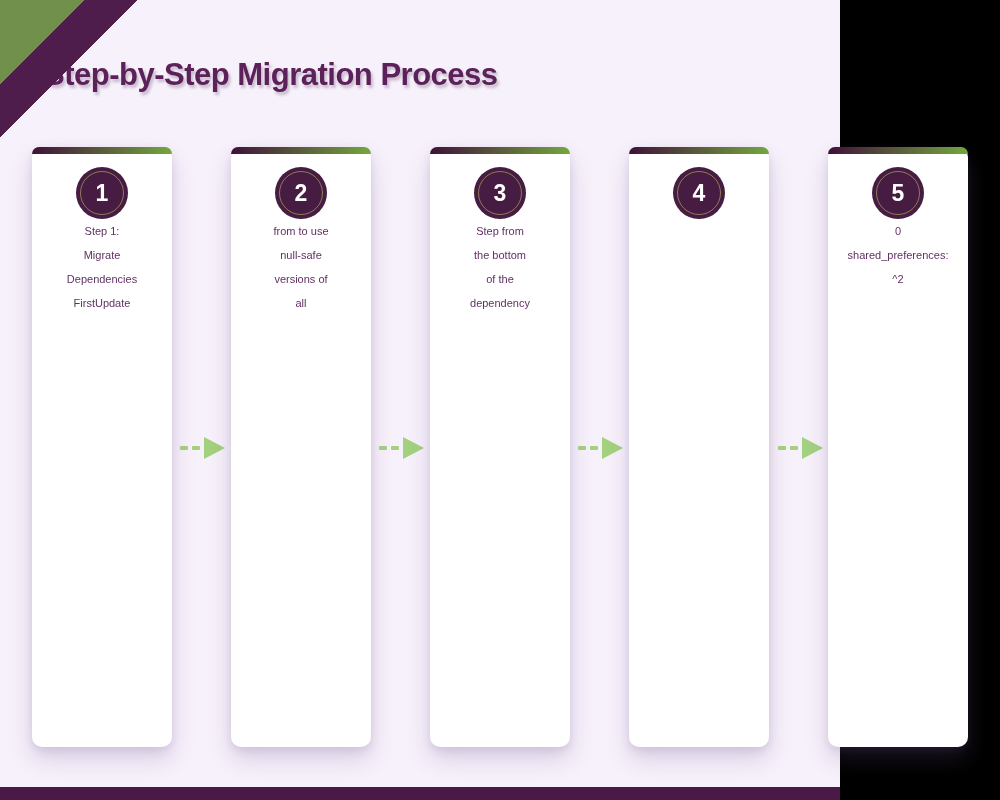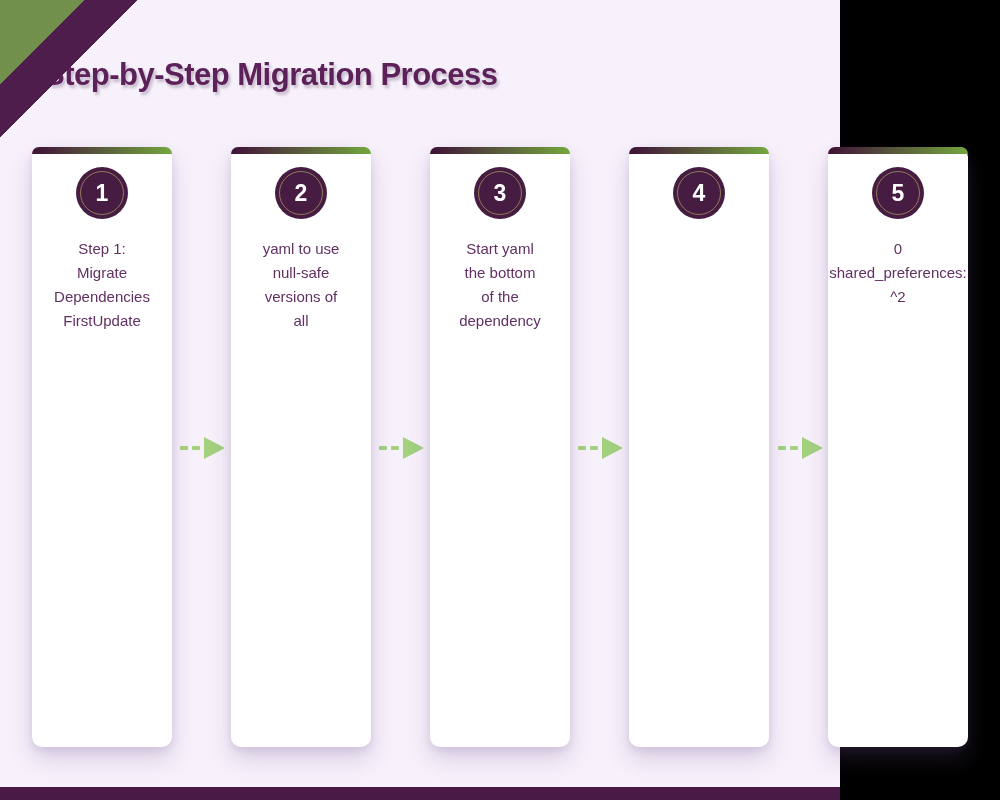--- a/index.html
+++ b/index.html
@@ -92,23 +92,23 @@
   }
   .step-number-badge::after {
     content: "";
     position: absolute;
     left: 4px; top: 4px; right: 4px; bottom: 4px;
     border: 1.5px solid #8d7c55;
     border-radius: 50%;
     pointer-events: none;
   }
   .step-description {
-    margin-top: 18px;
+    margin-top: 0;
     padding: 0 1px;
-    font-size: 15px;
+    font-size: 11px;
     line-height: 24px;
     color: #613063;
     text-align: center;
     white-space: pre-line;
   }
   .flow-arrow {
     position: absolute;
     top: 437px;
     height: 22px;
     display: flex;
@@ -150,30 +150,30 @@
     <div class="step-number-badge">1</div>
     <div class="step-description">Step 1:
 Migrate
 Dependencies
 FirstUpdate</div>
   </div>
 
   <div class="step-card c2">
     <div class="card-accent-bar"></div>
     <div class="step-number-badge">2</div>
-    <div class="step-description">yaml to use
+    <div class="step-description">from to use
 null-safe
 versions of
 all</div>
   </div>
 
   <div class="step-card c3">
     <div class="card-accent-bar"></div>
     <div class="step-number-badge">3</div>
-    <div class="step-description">Start yaml
+    <div class="step-description">Step from
 the bottom
 of the
 dependency</div>
   </div>
 
   <div class="step-card c4">
     <div class="card-accent-bar"></div>
     <div class="step-number-badge">4</div>
   </div>
 

